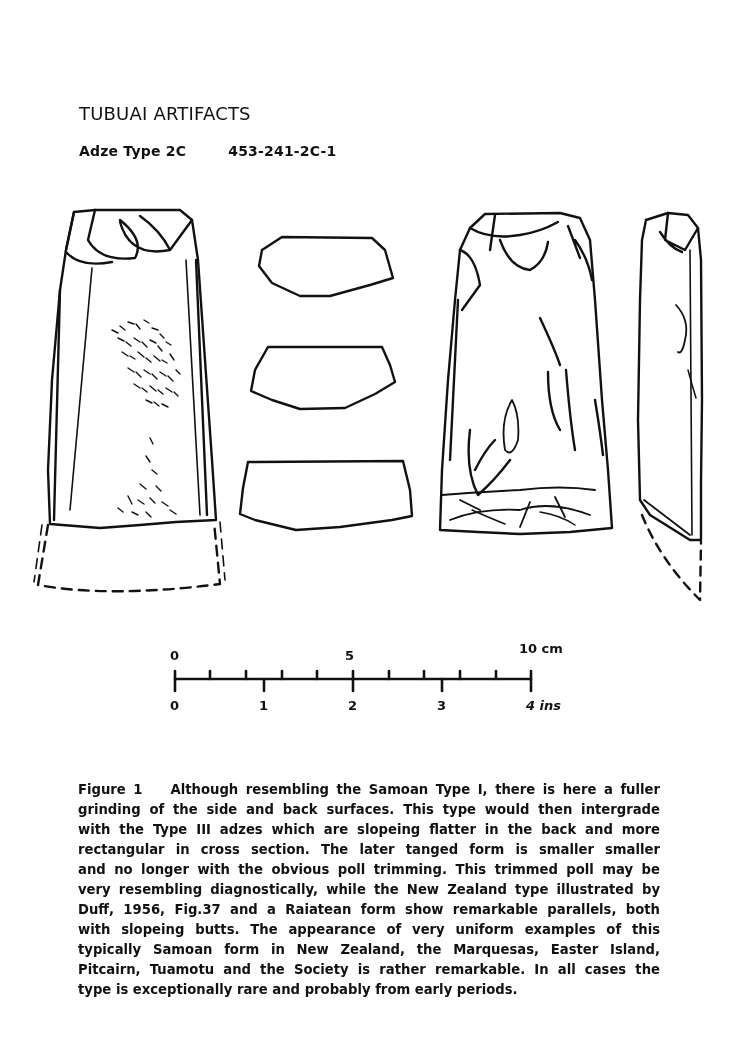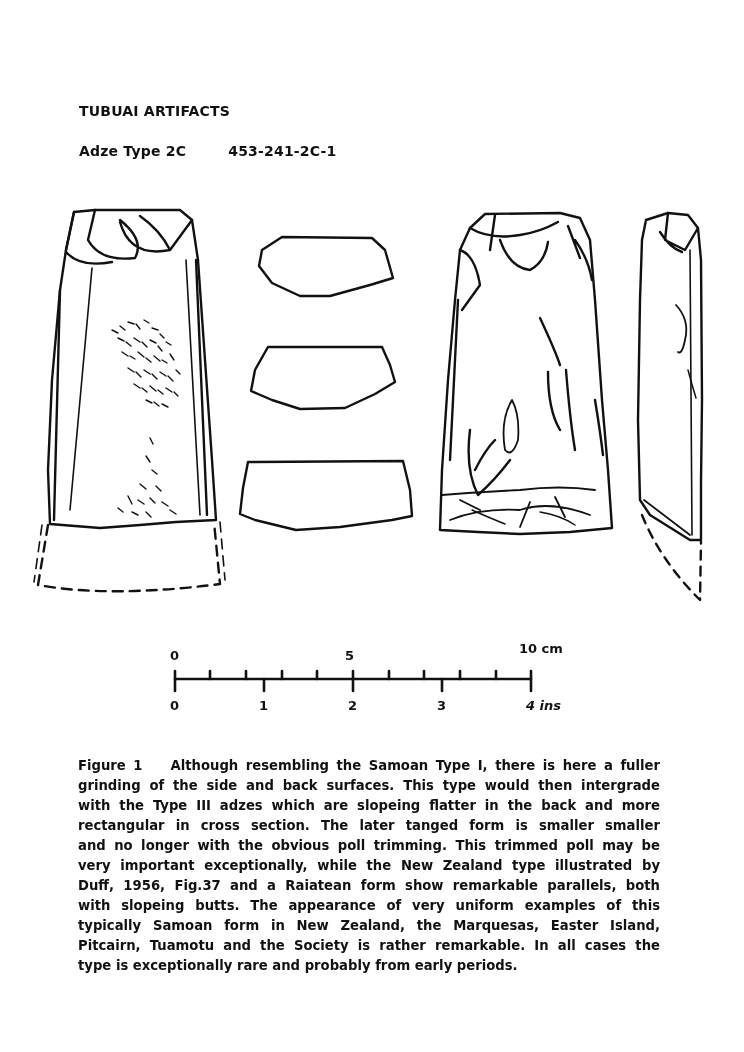--- a/index.html
+++ b/index.html
@@ -1,27 +1,27 @@
 <!DOCTYPE html>
 <html><head>
 <meta charset="utf-8">
 <style>
   html, body { margin: 0; padding: 0; }
   body {
     width: 744px; height: 1052px; background: #ffffff; position: relative; overflow: hidden;
     font-family: "DejaVu Sans", sans-serif; color: #111;
   }
   .abs { position: absolute; }
-  #title { left: 79px; top: 103px; font-size: 14px; font-weight: bold; letter-spacing: 0.2px; }
+  #title { left: 79px; top: 103px; font-size: 18px; font-weight: normal; letter-spacing: 0.2px; }
   #subtitle { left: 79px; top: 143px; font-size: 14px; font-weight: bold; letter-spacing: 0.2px; }
   #subtitle .code { margin-left: 42px; }
   svg.drawing { position: absolute; left: 0; top: 0; }
   .scale-label { position: absolute; font-size: 13px; font-weight: bold; }
   #caption {
-    left: 78px; top: 756px; width: 582px; font-size: 13.2px; font-weight: bold;
+    left: 78px; top: 780px; width: 582px; font-size: 13.2px; font-weight: bold;
     line-height: 20px; text-align: justify; text-align-last: left;
   }
   #caption .line { display: block; white-space: nowrap; text-align: justify; text-align-last: justify; }
   #caption .line.last { text-align-last: left; }
   .fig-label { margin-right: 28px; }
 </style>
 </head>
 <body>
 
 <div id="title" class="abs">TUBUAI ARTIFACTS</div>
@@ -98,19 +98,19 @@
 <div class="scale-label" style="left:348px; top:698px;">2</div>
 <div class="scale-label" style="left:437px; top:698px;">3</div>
 <div class="scale-label" style="left:526px; top:698px;font-style:italic;">4 ins</div>
 
 <div id="caption" class="abs">
   <span class="line"><span class="fig-label">Figure 1</span><span>Although resembling the  Samoan Type I, there is here a fuller</span></span>
   <span class="line">grinding of the side and back surfaces.  This type would then intergrade</span>
   <span class="line">with the Type III adzes which are slopeing flatter in the back and more</span>
   <span class="line">rectangular in cross section.  The later tanged form is smaller smaller</span>
   <span class="line">and no longer with the obvious poll trimming.  This trimmed poll may be</span>
-  <span class="line">very important exceptionally, while the New Zealand type illustrated by</span>
+  <span class="line">very resembling diagnostically, while the New Zealand type illustrated by</span>
   <span class="line">Duff, 1956, Fig.37 and a Raiatean form show remarkable parallels, both</span>
   <span class="line">with slopeing butts.  The appearance of very uniform examples of this</span>
   <span class="line">typically Samoan form in New Zealand, the Marquesas, Easter Island,</span>
   <span class="line">Pitcairn, Tuamotu and the Society is rather remarkable.  In all cases the</span>
   <span class="line last">type is exceptionally rare and probably from early periods.</span>
 </div>
 
 </body></html>

